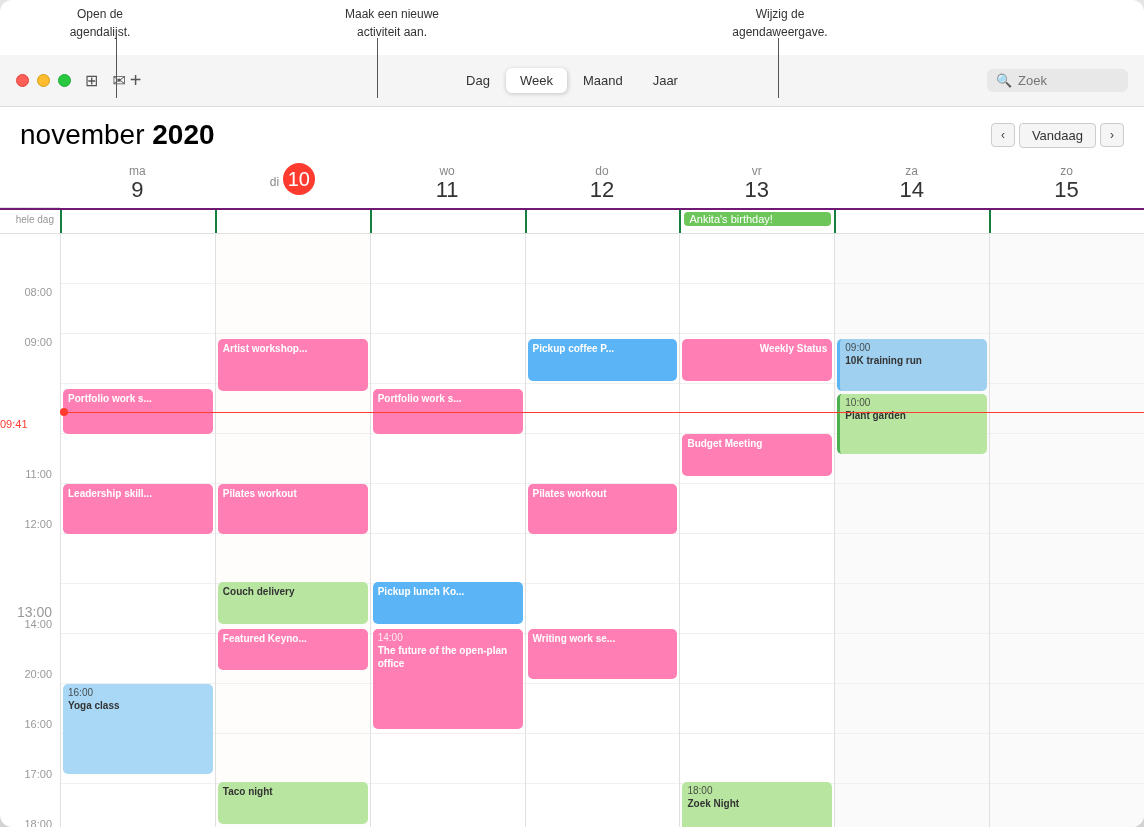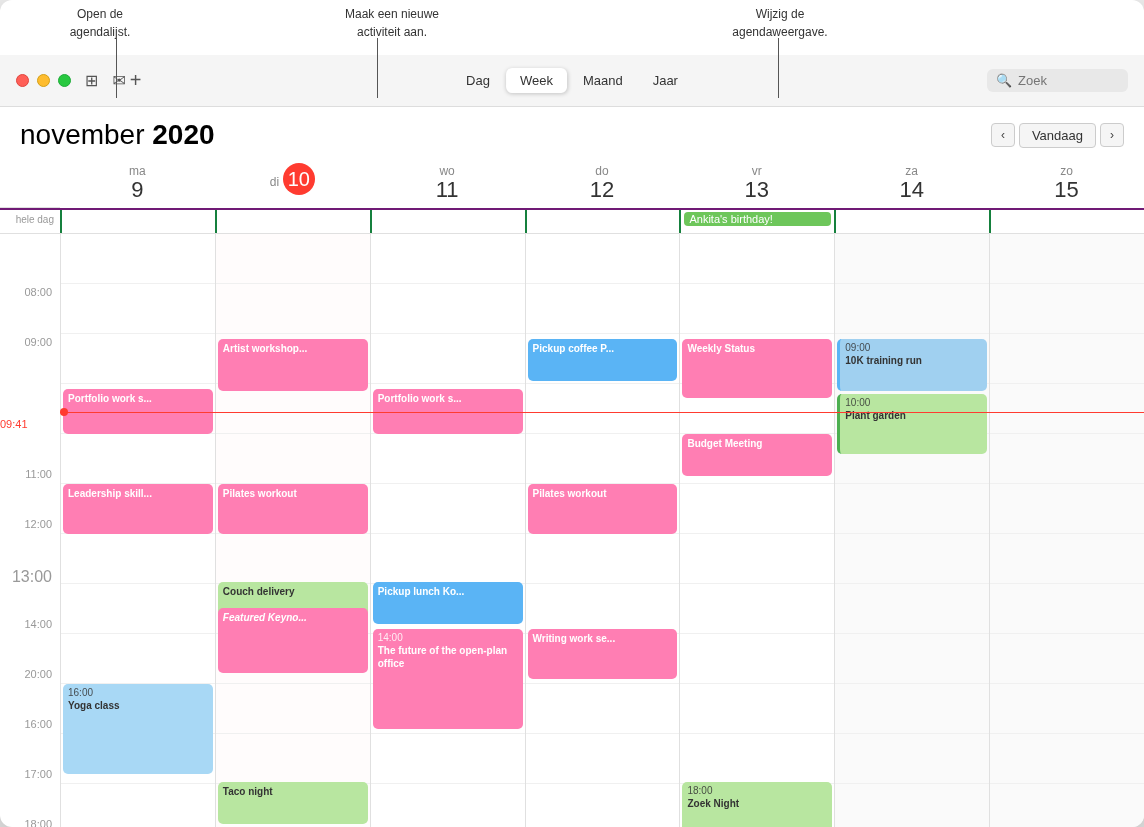--- a/index.html
+++ b/index.html
@@ -174,21 +174,21 @@
           <div style="height:50px; display:flex; align-items:flex-start; justify-content:flex-start; padding-right:8px; padding-top:2px;margin-top:32px;">
               <span style="font-size:11px;color:#ff3b30; font-weight:500;">09:41</span>
             </div>
           <div style="height:50px; display:flex; align-items:flex-start; justify-content:flex-end; padding-right:8px; padding-top:2px;">
               <span style="font-size:11px;color:#999;">11:00</span>
             </div>
           <div style="height:50px; display:flex; align-items:flex-start; justify-content:flex-end; padding-right:8px; padding-top:2px;">
               <span style="font-size:11px;color:#999;">12:00</span>
             </div>
           <div style="height:50px; display:flex; align-items:flex-start; justify-content:flex-end; padding-right:8px; padding-top:2px;">
-              <span style="font-size:16px;color:#999;">13:00</span>
+              <span style="font-size:14px;color:#999;margin-top:36px;">13:00</span>
             </div>
           <div style="height:50px; display:flex; align-items:flex-start; justify-content:flex-end; padding-right:8px; padding-top:2px;">
               <span style="font-size:11px;color:#999;">14:00</span>
             </div>
           <div style="height:50px; display:flex; align-items:flex-start; justify-content:flex-end; padding-right:8px; padding-top:2px;">
               <span style="font-size:11px;color:#999;">20:00</span>
             </div>
           <div style="height:50px; display:flex; align-items:flex-start; justify-content:flex-end; padding-right:8px; padding-top:2px;">
               <span style="font-size:11px;color:#999;">16:00</span>
             </div>
@@ -252,21 +252,21 @@
           </div>
 
           <div class="event event-pink" style="top:250px; height:50px;">
             <div class="event-title">Pilates workout</div>
           </div>
 
           <div class="event event-light-green" style="top:348px; height:42px;">
             <div class="event-title">Couch delivery</div>
           </div>
 
-          <div class="event event-pink" style="top:374px; height:65px;font-style:italic;">
+          <div class="event event-pink" style="top:395px; height:41px;">
             <div class="event-title">Featured Keyno...</div>
           </div>
 
           <div class="event event-light-green" style="top:548px; height:42px;">
             <div class="event-title">Taco night</div>
           </div>
         </div>
 
         <div class="day-col" style="position:relative;">
           <div style="position:absolute;top:0;left:0;right:0;bottom:0;">
@@ -336,21 +336,21 @@
             <div style="height:50px;border-bottom:1px solid #f0f0f0;"></div>
             <div style="height:50px;border-bottom:1px solid #f0f0f0;"></div>
             <div style="height:50px;border-bottom:1px solid #f0f0f0;"></div>
             <div style="height:50px;border-bottom:1px solid #f0f0f0;"></div>
             <div style="height:50px;border-bottom:1px solid #f0f0f0;"></div>
             <div style="height:50px;border-bottom:1px solid #f0f0f0;"></div>
             <div style="height:50px;border-bottom:1px solid #f0f0f0;"></div>
             <div style="height:50px;border-bottom:1px solid #f0f0f0;"></div>
           </div>
 
-          <div class="event event-pink" style="top:105px; height:59px;">
+          <div class="event event-pink" style="top:105px; height:42px;text-align:right;">
             <div class="event-title">Weekly Status</div>
           </div>
 
           <div class="event event-pink" style="top:200px; height:42px;">
             <div class="event-title">Budget Meeting</div>
           </div>
 
           <div class="event event-light-green" style="top:548px; height:52px;">
             <div class="event-time">18:00</div>
             <div class="event-title">Zoek Night</div>

